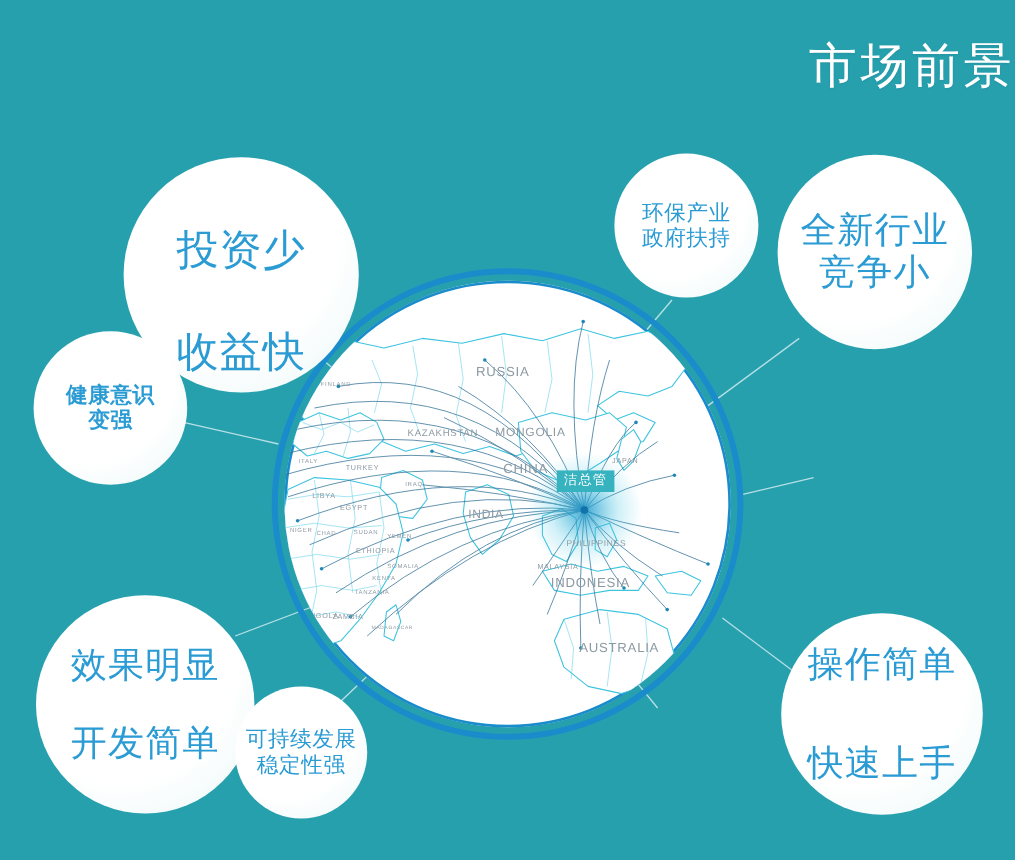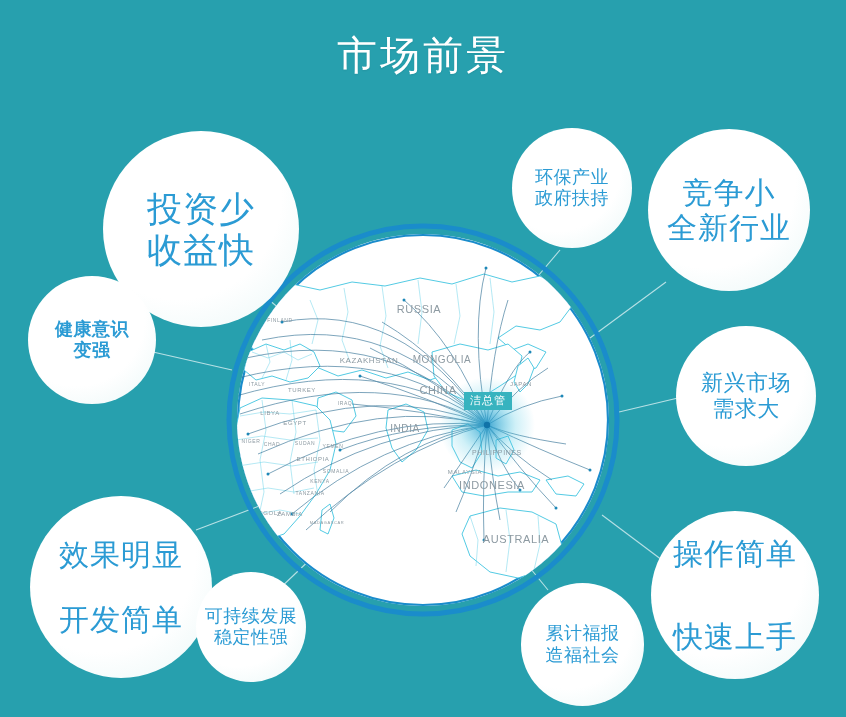--- a/index.html
+++ b/index.html
@@ -11,21 +11,21 @@
     position:relative;
   }
   #stage {
     position:absolute; left:0; top:0;
     width:846px; height:717px;
     background:#27a0ae;
     overflow:hidden;
   }
 
   
-  .header { position:absolute; left:0; top:0; width:846px; text-align:center; }
+  .header { position:absolute; left:0; top:0; width:846px; text-align:right; }
   .title {
     font-size:40px; color:#ffffff; font-weight:400;
     letter-spacing:3px; line-height:1; padding-top:35px;
     text-shadow:0 1px 2px rgba(0,0,0,.08);
   }
   .subtitle {
     font-size:13px; color:#ffffff; font-weight:bold;
     letter-spacing:.5px; padding-top:16px;
   }
 
@@ -38,21 +38,21 @@
   .bubble {
     position:absolute; border-radius:50%;
     background:radial-gradient(circle at 38% 33%, #ffffff 0%, #ffffff 58%, #f4fbfb 78%, #e8f6f7 100%);
     display:flex; flex-direction:column;
     align-items:center; justify-content:center;
     color:#2b9bd4; z-index:5;
     box-shadow:0 0 0 0 rgba(0,0,0,0);
   }
   .bubble span { display:block; white-space:nowrap; line-height:1.18; }
 
-  .b-xl span { font-size:35px; letter-spacing:1px; }
+  .b-xl span { font-size:35px; letter-spacing:1px;margin-top:44px; }
   .b-lg span { font-size:30px; letter-spacing:1px; }
   .b-md span { font-size:22px; letter-spacing:.5px; }
   .b-sm span { font-size:18px; letter-spacing:.5px; }
 
   
   #bubble-invest   { left:103px; top:131px; width:196px; height:196px; }
   #bubble-industry { left:512px; top:128px; width:120px; height:120px; }
   #bubble-newind   { left:648px; top:129px; width:162px; height:162px; }
   #bubble-health   { left:28px;  top:276px; width:128px; height:128px;font-weight:bold; }
   #bubble-market   { left:676px; top:326px; width:140px; height:140px; }
@@ -269,47 +269,39 @@
     <span>投资少</span>
     <span>收益快</span>
   </div>
 
   <div class="bubble b-sm" id="bubble-industry">
     <span>环保产业</span>
     <span>政府扶持</span>
   </div>
 
   <div class="bubble b-lg" id="bubble-newind">
+    <span>全新行业</span>
     <span>竞争小</span>
-    <span>全新行业</span>
   </div>
 
   <div class="bubble b-sm" id="bubble-health">
     <span>健康意识</span>
     <span>变强</span>
   </div>
 
-  <div class="bubble b-md" id="bubble-market">
-    <span>新兴市场</span>
-    <span>需求大</span>
-  </div>
 
   <div class="bubble b-lg" id="bubble-effect">
     <span>效果明显</span>
     <span>开发简单</span>
   </div>
 
   <div class="bubble b-sm" id="bubble-sustain">
     <span>可持续发展</span>
     <span>稳定性强</span>
   </div>
 
-  <div class="bubble b-sm" id="bubble-welfare">
-    <span>累计福报</span>
-    <span>造福社会</span>
-  </div>
 
   <div class="bubble b-lg" id="bubble-easy">
     <span>操作简单</span>
     <span>快速上手</span>
   </div>
 
 </div>
 
 </body></html>

